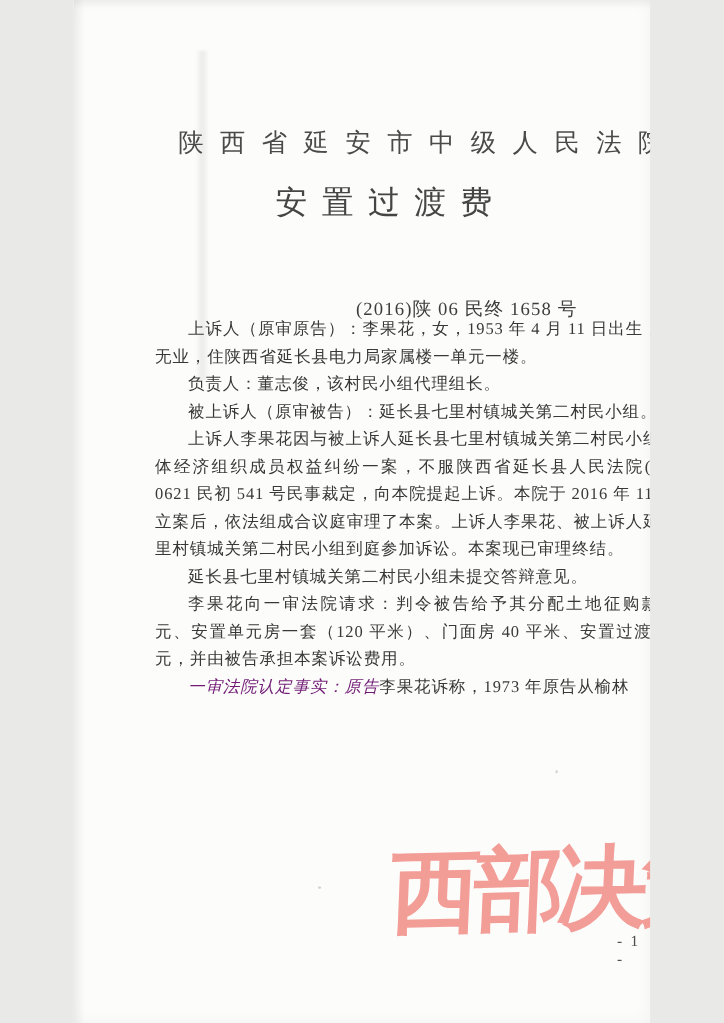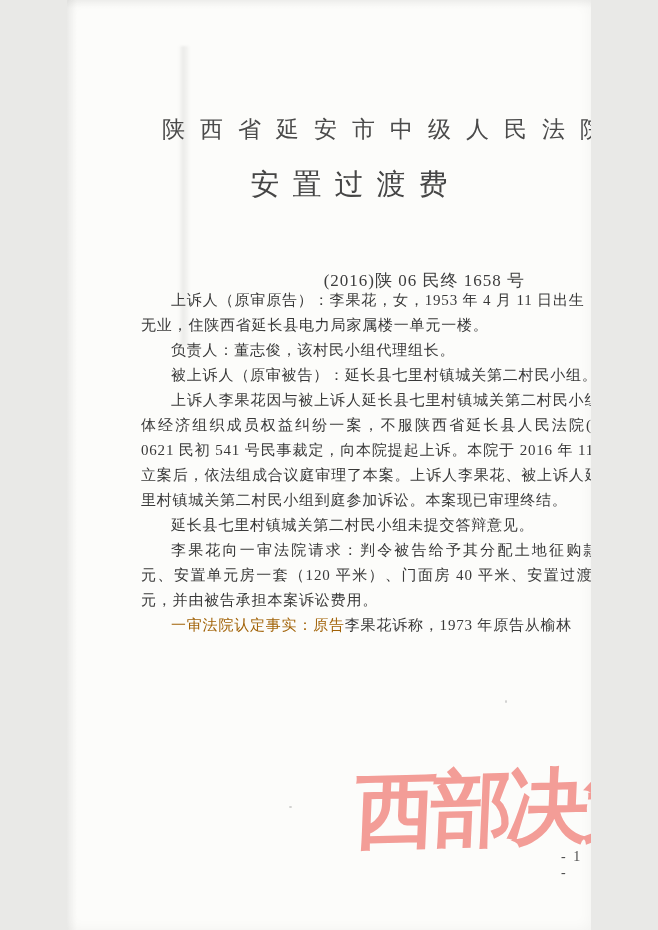--- a/index.html
+++ b/index.html
@@ -104,22 +104,23 @@
     letter-spacing: 0.8px;
     text-align: justify;
     text-justify: inter-character;
     color: #383838;
   }
   .doc-body p {
     margin: 0;
     text-indent: 2em;
   }
   .faded-part {
-    color: #a16207;
+    color: #701a75;
     text-shadow: 0 0 1px rgba(255,255,255,0.6);
+    font-style: italic;
   }
 
   
   .page-number {
     position: absolute;
     left: 494px;
     top: 849px;
     font-size: 14px;
     letter-spacing: 2px;
     color: #4c4c4c;

